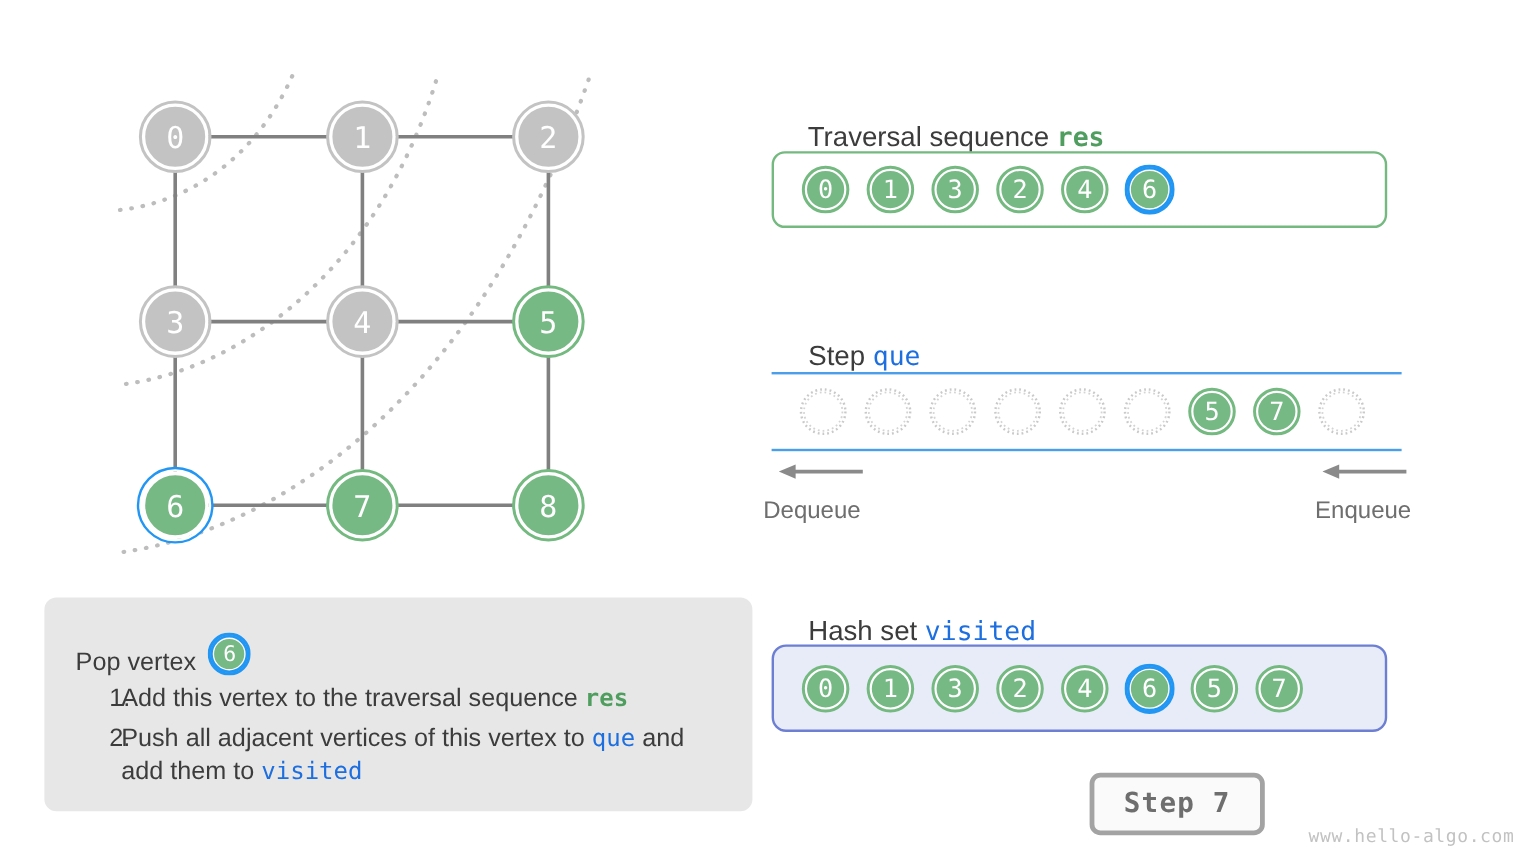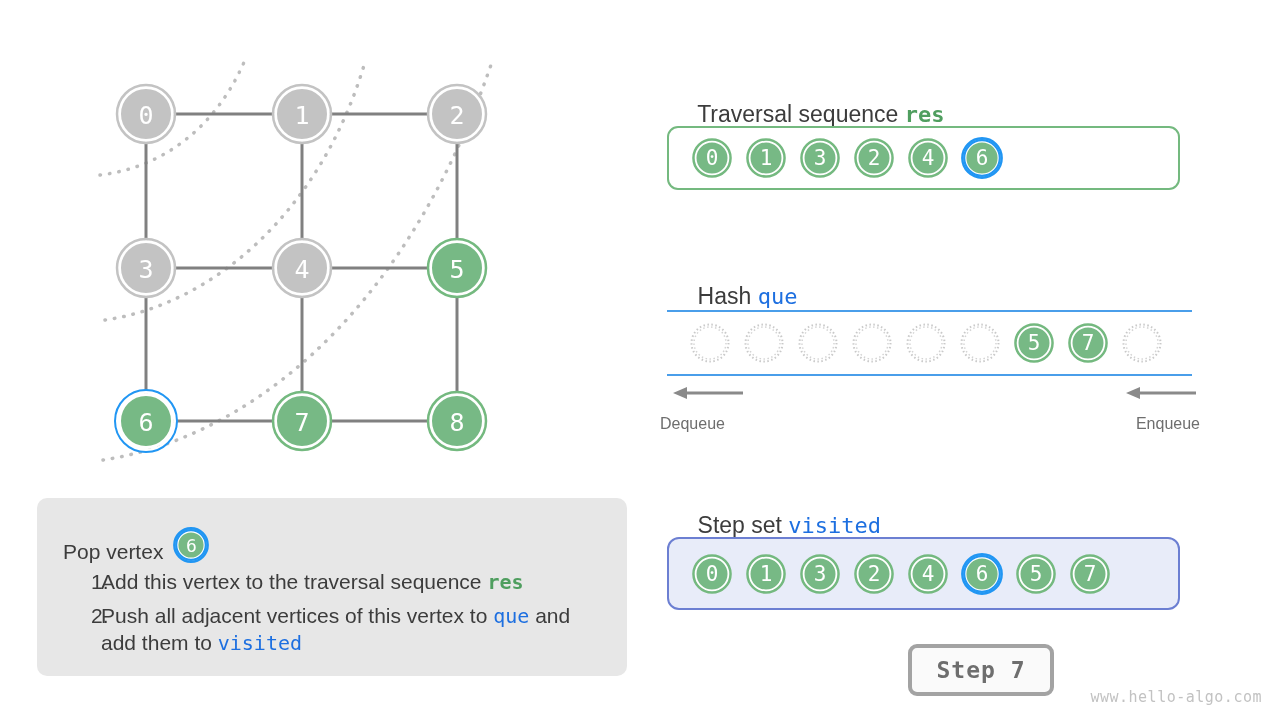--- a/index.html
+++ b/index.html
@@ -91,21 +91,21 @@
   .mono-blue {
     font-family: "DejaVu Sans Mono", monospace;
     font-weight: normal;
     color: #1d6fe0;
     font-size: 20px;
   }
 
   
   #right-col {
     position: absolute;
-    left: 660px;
+    left: 636px;
     top: 0;
     width: 620px;
     height: 720px;
   }
   .section-title {
     font-size: 23px;
     color: #3c3c3c;
     position: absolute;
     white-space: pre;
   }
@@ -163,21 +163,21 @@
   .arrow-left {
     position: absolute;
     top: 0;
   }
   .label-row {
     position: absolute;
     top: 415px;
     left: 0px;
     width: 540px;
     height: 28px;
-    font-size: 16px;
+    font-size: 20px;
     color: #6e6e6e;
   }
   .label-dequeue { position: absolute; left: 0px; top: 0; }
   .label-enqueue { position: absolute; right: 0px; top: 0; }
 
   
   #visited-box {
     position: absolute;
     left: 7px;
     top: 537px;
@@ -384,21 +384,21 @@
             <circle cx="21" cy="21" r="19.7" fill="none" stroke="#2196f3" stroke-width="2.4"></circle>
             <circle cx="21" cy="21" r="16.6" fill="#77b985" stroke="#ffffff" stroke-width="2"></circle>
             <circle cx="21" cy="21" r="17.8" fill="none" stroke="#2196f3" stroke-width="2.2"></circle>
           </svg>
           <div class="chip-text" style="font-size: 21px;">6</div>
         </div>
       </div>
   </div>
 
   <div class="section-title" style="left:12px; top:256px;">
-    <span>Hash </span><span class="mono-blue">que</span>
+    <span>Step </span><span class="mono-blue">que</span>
   </div>
   <div id="queue-box">
     <div class="queue-slots" id="queue-chips">
         <div class="chip-empty" style="width: 42px; height: 42px;"><svg width="42" height="42" viewBox="0 0 42 42">
             <circle cx="21" cy="21" r="18.5" fill="none" stroke="#c9c9c9" stroke-width="2" stroke-dasharray="1.5 2.5"></circle>
             <circle cx="21" cy="21" r="16" fill="none" stroke="#d4d4d4" stroke-width="1.5" stroke-dasharray="1.5 2.5"></circle>
           </svg></div>
         <div class="chip-empty" style="width: 42px; height: 42px;"><svg width="42" height="42" viewBox="0 0 42 42">
             <circle cx="21" cy="21" r="18.5" fill="none" stroke="#c9c9c9" stroke-width="2" stroke-dasharray="1.5 2.5"></circle>
             <circle cx="21" cy="21" r="16" fill="none" stroke="#d4d4d4" stroke-width="1.5" stroke-dasharray="1.5 2.5"></circle>
@@ -448,21 +448,21 @@
       <line x1="12" y1="8" x2="70" y2="8" stroke="#8a8a8a" stroke-width="3"></line>
       <polygon points="0,8 14,2 14,14" fill="#8a8a8a"></polygon>
     </svg>
   </div>
   <div class="label-row">
     <span class="label-dequeue">Dequeue</span>
     <span class="label-enqueue">Enqueue</span>
   </div>
 
   <div class="section-title" style="left:12px; top:485px;">
-    <span>Step set </span><span class="mono-blue">visited</span>
+    <span>Hash set </span><span class="mono-blue">visited</span>
   </div>
   <div id="visited-box">
     <div class="chips-row" id="visited-chips">
         <div class="chip" style="width: 42px; height: 42px;">
           <svg width="42" height="42" viewBox="0 0 42 42">
             <circle cx="21" cy="21" r="18.8" fill="#77b985" stroke="#74b97f" stroke-width="2"></circle>
             <circle cx="21" cy="21" r="16.4" fill="none" stroke="#ffffff" stroke-width="1.8"></circle>
           </svg>
           <div class="chip-text" style="font-size: 21px;">0</div>
         </div>

